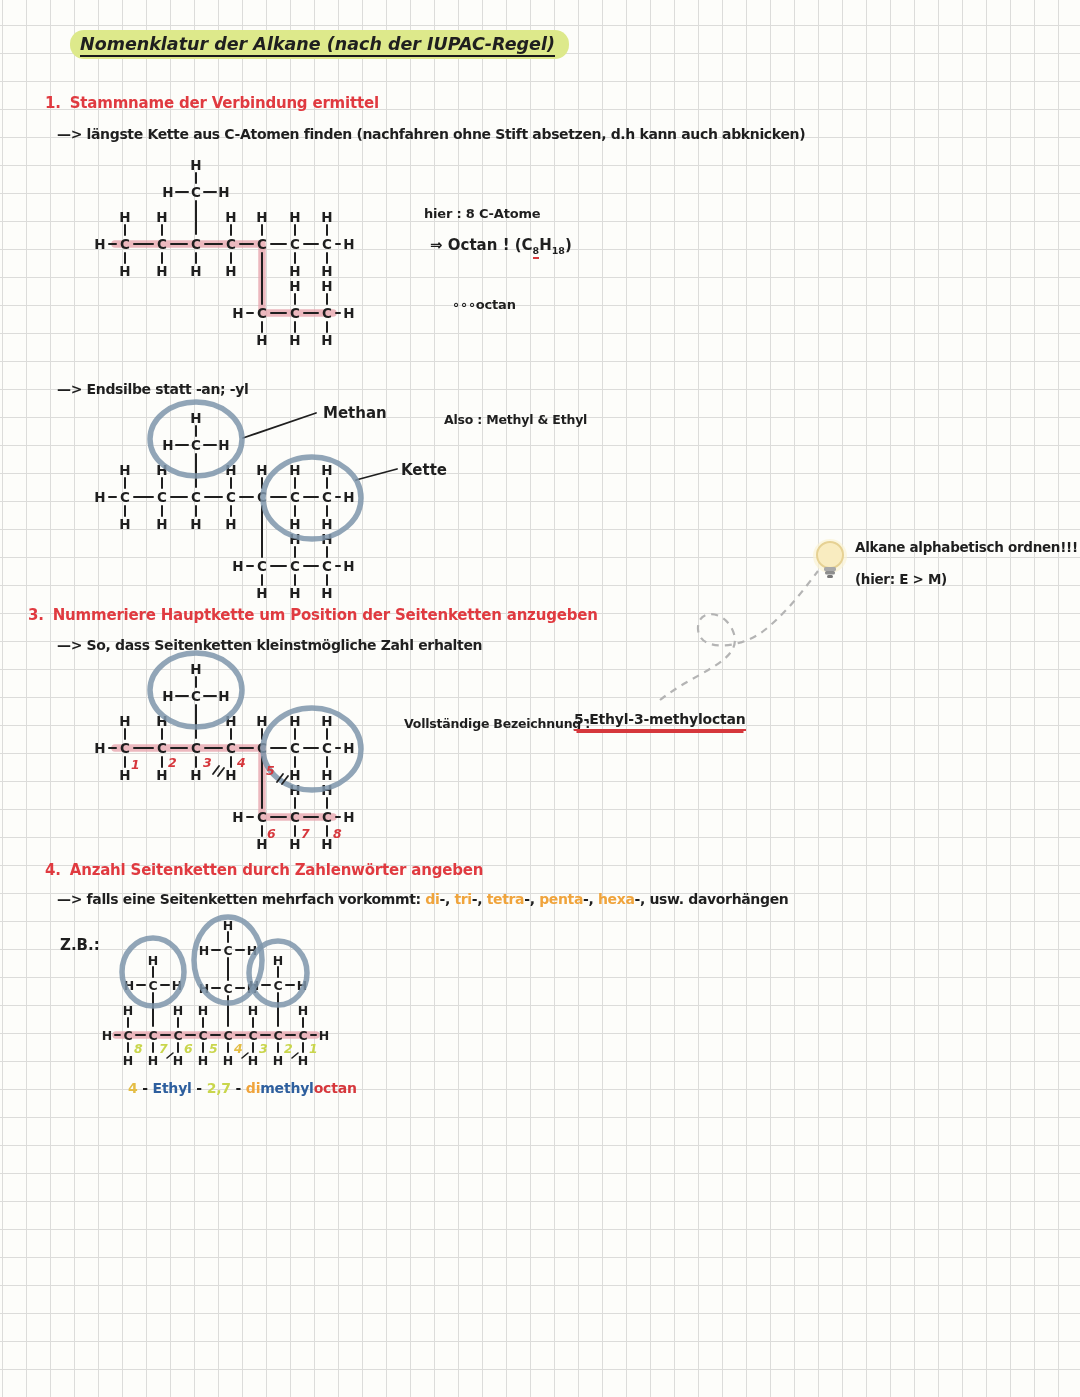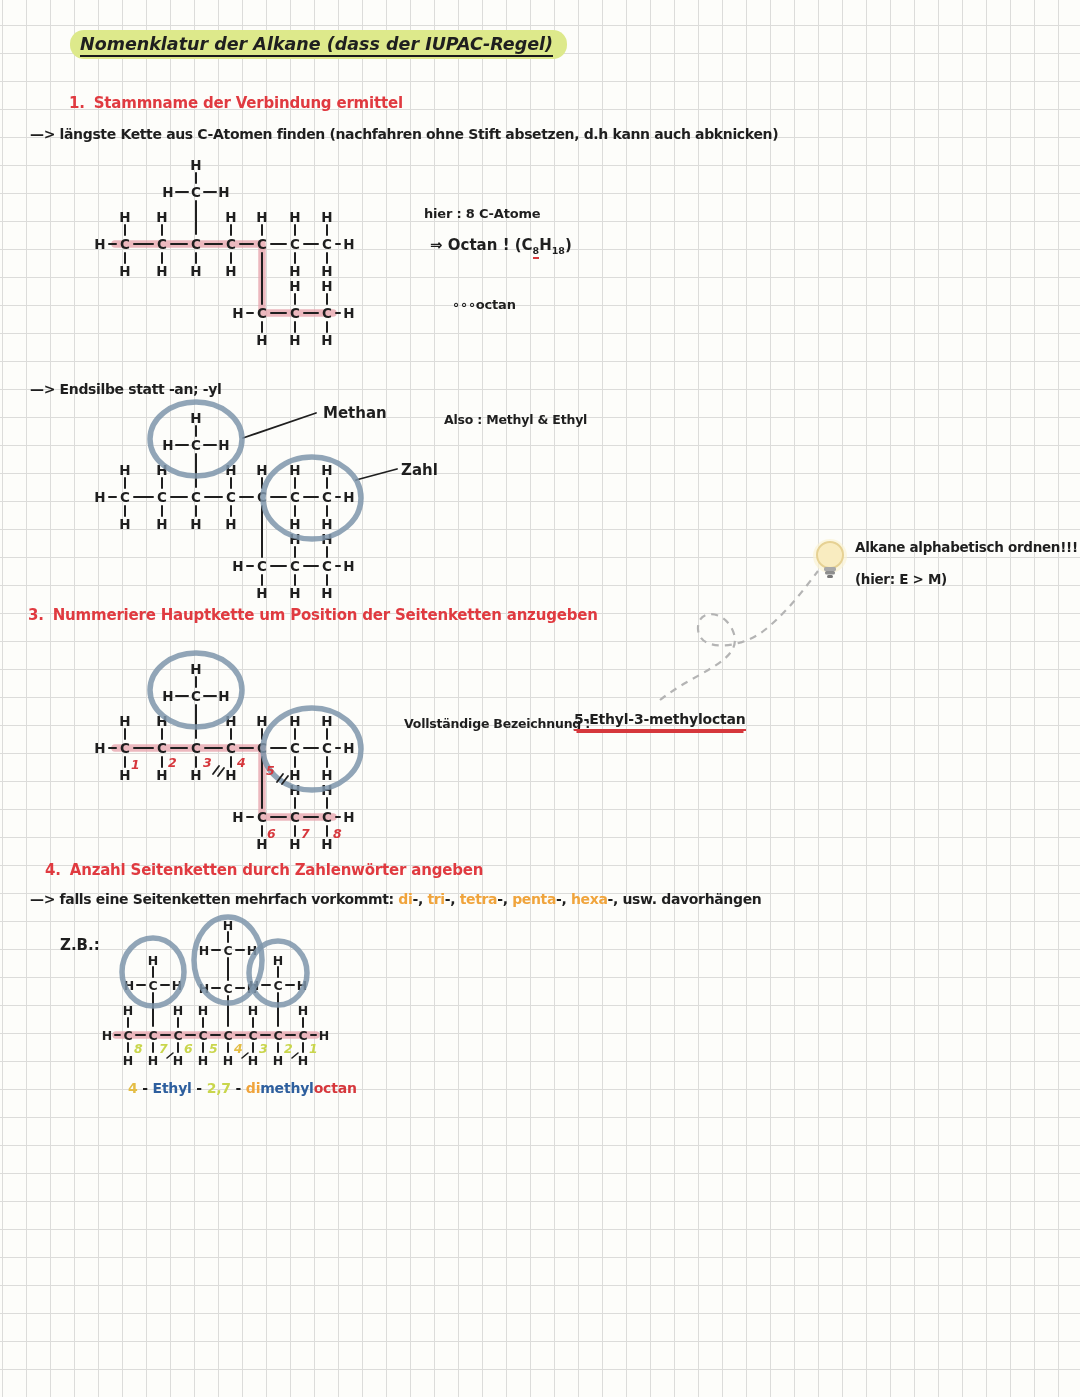--- a/index.html
+++ b/index.html
@@ -21,21 +21,21 @@
   .title-pill{
     display:inline-block;background:#dde98b;border-radius:14px;
     padding:4px 14px 5px 10px;
   }
   .title-text{
     font-size:17.5px;font-style:italic;font-weight:bold;
     border-bottom:2.2px solid #1a1a1a;padding-bottom:1px;
   }
   .heading{font-size:15px;font-weight:bold;letter-spacing:-0.2px;}
   .heading .num{margin-right:9px;}
-  .subline{font-size:14px;font-weight:bold;letter-spacing:-0.35px;}
+  .subline{font-size:14px;font-weight:bold;letter-spacing:-0.35px;margin-left:27px;}
   .small-note{font-size:13px;font-weight:bold;letter-spacing:-0.2px;}
   .formula{font-size:15px;font-weight:bold;}
   .formula sub{font-size:9.5px;}
   .mol-label{font-size:15px;font-weight:bold;}
   .tiny-label{font-size:12.5px;font-weight:bold;letter-spacing:-0.2px;}
   .full-name{
     font-size:14px;font-weight:bold;letter-spacing:-0.2px;
     border-bottom:2.5px solid #d6373c;padding-bottom:2px;
     box-shadow:0 4.5px 0 -2.5px #d6373c;
     text-align:center;
@@ -384,45 +384,46 @@
         <text x="284" y="1053" font-size="12.5" font-weight="bold" fill="#c9d64c" font-style="italic">2</text>
         <text x="309" y="1053" font-size="12.5" font-weight="bold" fill="#c9d64c" font-style="italic">1</text>
         <line x1="167" y1="1058" x2="173" y2="1053" stroke="#1f1f1f" stroke-width="1.6" stroke-linecap="round"></line>
         <line x1="242" y1="1058" x2="248" y2="1053" stroke="#1f1f1f" stroke-width="1.6" stroke-linecap="round"></line>
         <line x1="292" y1="1058" x2="298" y2="1053" stroke="#1f1f1f" stroke-width="1.6" stroke-linecap="round"></line>
       </g>
     </svg>
 
   <div class="abs title-wrap">
     <span class="title-pill">
-      <span class="title-text">Nomenklatur der Alkane (dass der IUPAC-Regel)</span>
+      <span class="title-text">Nomenklatur der Alkane (nach der IUPAC-Regel)</span>
     </span>
   </div>
 
-  <div class="abs heading red" style="left:45px;top:94px;margin-left:24px;">
+  <div class="abs heading red" style="left:45px;top:94px;">
     <span class="num">1.</span><span>Stammname der Verbindung ermittel</span>
   </div>
   <div class="abs subline" style="left:30px;top:126px;">—&gt; längste Kette aus C-Atomen finden (nachfahren ohne Stift absetzen, d.h kann auch abknicken)</div>
 
   <div class="abs small-note" style="left:424px;top:206px;">hier :  8 C-Atome</div>
   <div class="abs formula" style="left:430px;top:236px;"><span>⇒  Octan ! (C</span><sub style="border-bottom: 2px solid rgb(214, 55, 60); padding-bottom: 1px;">8</sub><span>H</span><sub>18</sub><span>)</span></div>
   <div class="abs small-note" style="left:452px;top:297px;">∘∘∘octan</div>
 
   <div class="abs subline" style="left:30px;top:381px;">—&gt; Endsilbe statt -an; -yl</div>
 
   <div class="abs mol-label" style="left:323px;top:404px;">Methan</div>
-  <div class="abs mol-label" style="left:401px;top:461px;">Zahl</div>
+  <div class="abs mol-label" style="left:401px;top:461px;">Kette</div>
   <div class="abs tiny-label" style="left:444px;top:405px;margin-top:7px;">Also :  Methyl &amp; Ethyl</div>
 
   <div class="abs bulb-note" style="left:855px;top:539px;">Alkane alphabetisch ordnen!!!</div>
   <div class="abs bulb-note" style="left:855px;top:571px;">(hier: E &gt; M)</div>
 
   <div class="abs heading red" style="left:28px;top:606px;">
     <span class="num">3.</span><span>Nummeriere Hauptkette um Position der Seitenketten anzugeben</span>
   </div>
+  <div class="abs subline" style="left:30px;top:637px;">—&gt; So, dass Seitenketten kleinstmögliche Zahl erhalten</div>
 
   <div class="abs tiny-label" style="left:404px;top:716px;">Vollständige Bezeichnung :</div>
   <div class="abs full-name" style="left:574px;top:711px;">5-Ethyl-3-methyloctan</div>
 
   <div class="abs heading red" style="left:45px;top:861px;">
     <span class="num">4.</span><span>Anzahl Seitenketten durch Zahlenwörter angeben</span>
   </div>
   <div class="abs subline" style="left:30px;top:891px;"><span>—&gt; falls eine Seitenketten mehrfach vorkommt: </span><span style="color: rgb(240, 164, 60);">di</span><span>-, </span><span style="color: rgb(240, 164, 60);">tri</span><span>-, </span><span style="color: rgb(240, 164, 60);">tetra</span><span>-, </span><span style="color: rgb(240, 164, 60);">penta</span><span>-, </span><span style="color: rgb(240, 164, 60);">hexa</span><span>-, </span><span>usw. davorhängen</span></div>
 
   <div class="abs hw" style="left:60px;top:936px;font-size:15px;">Z.B.:</div>

